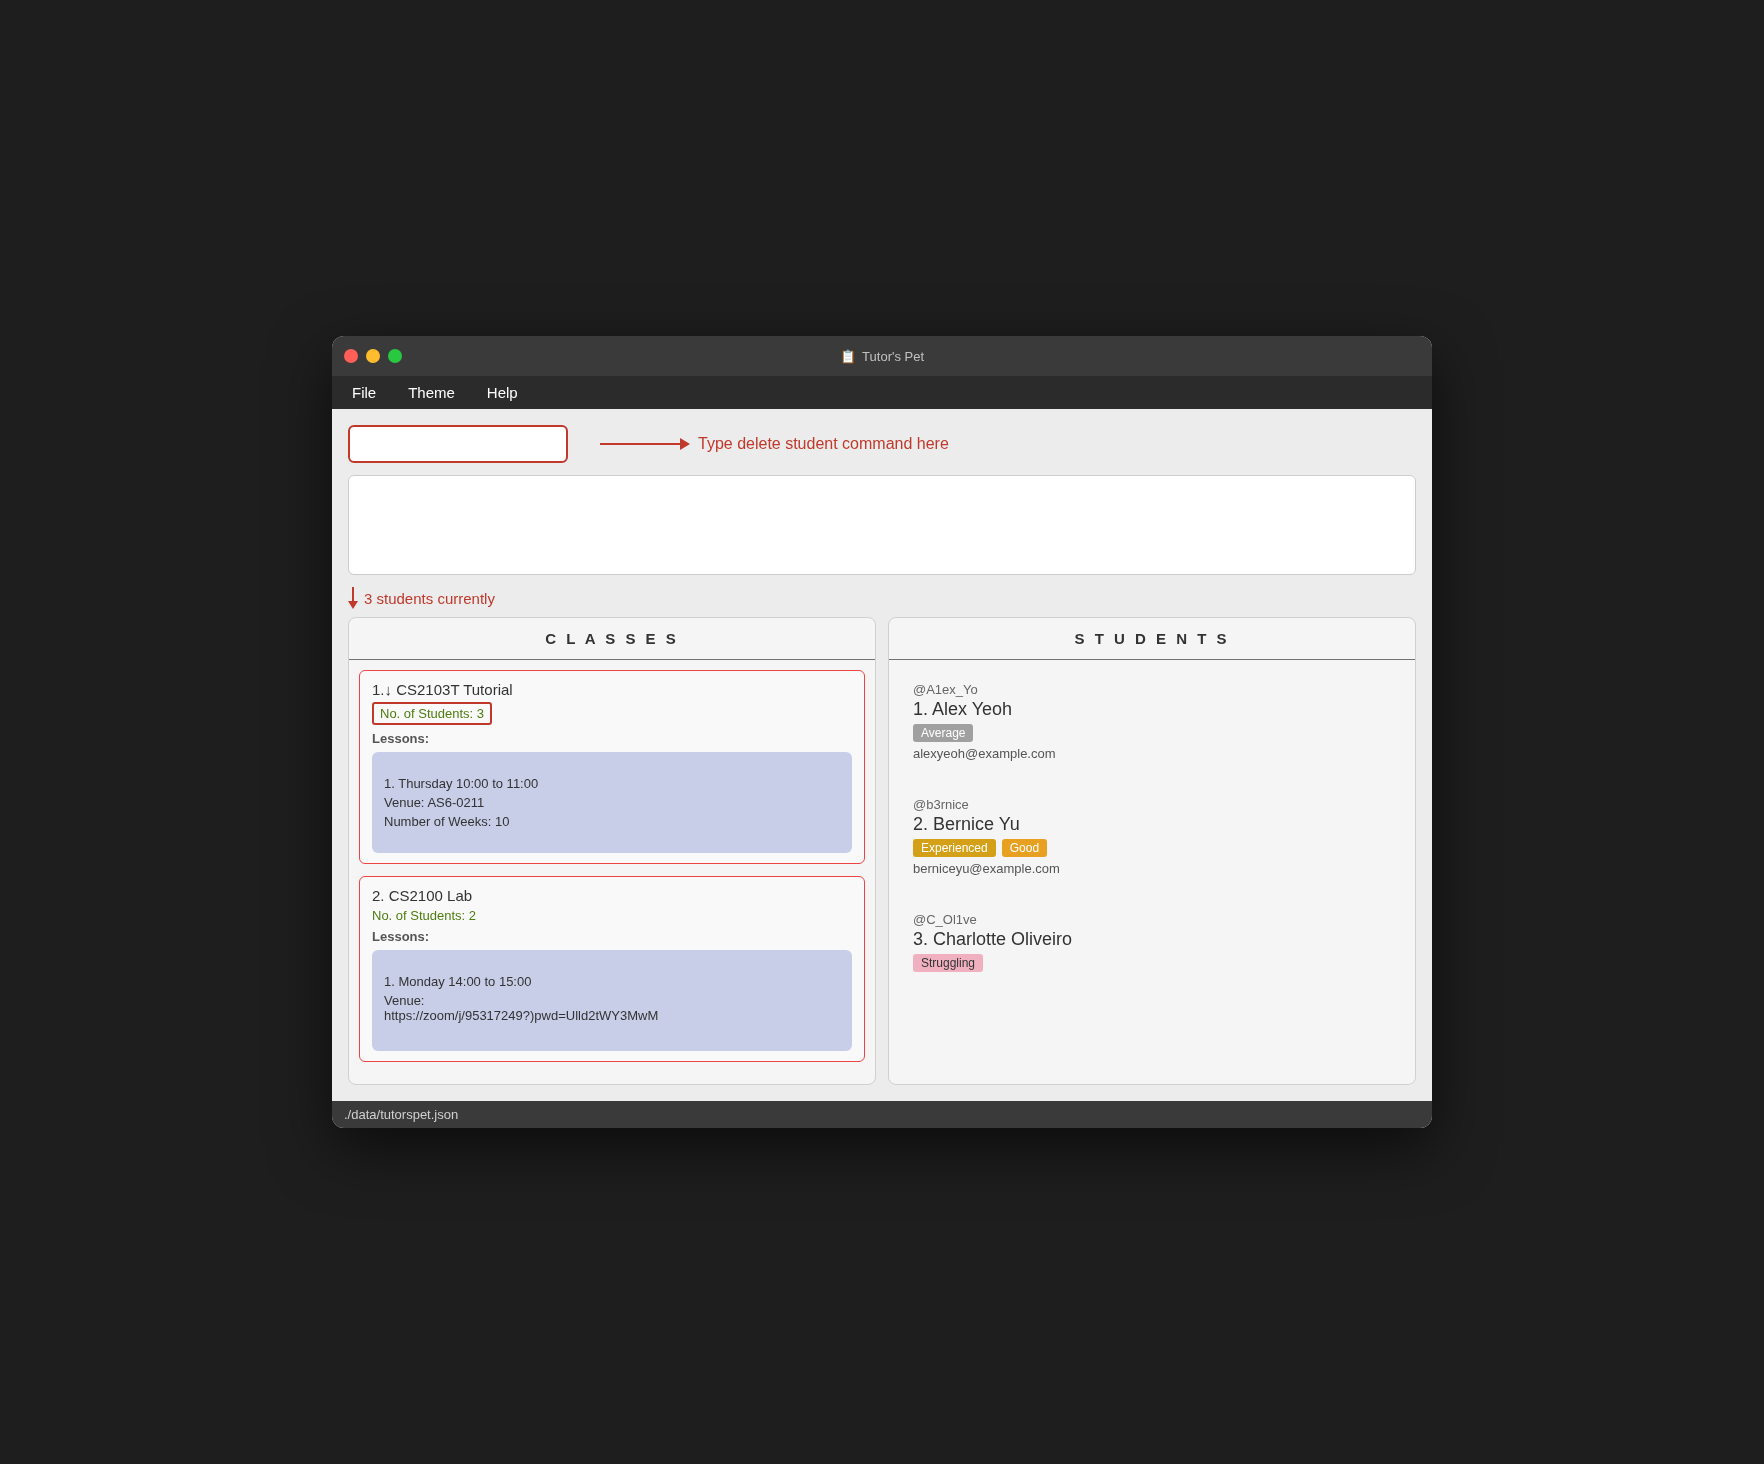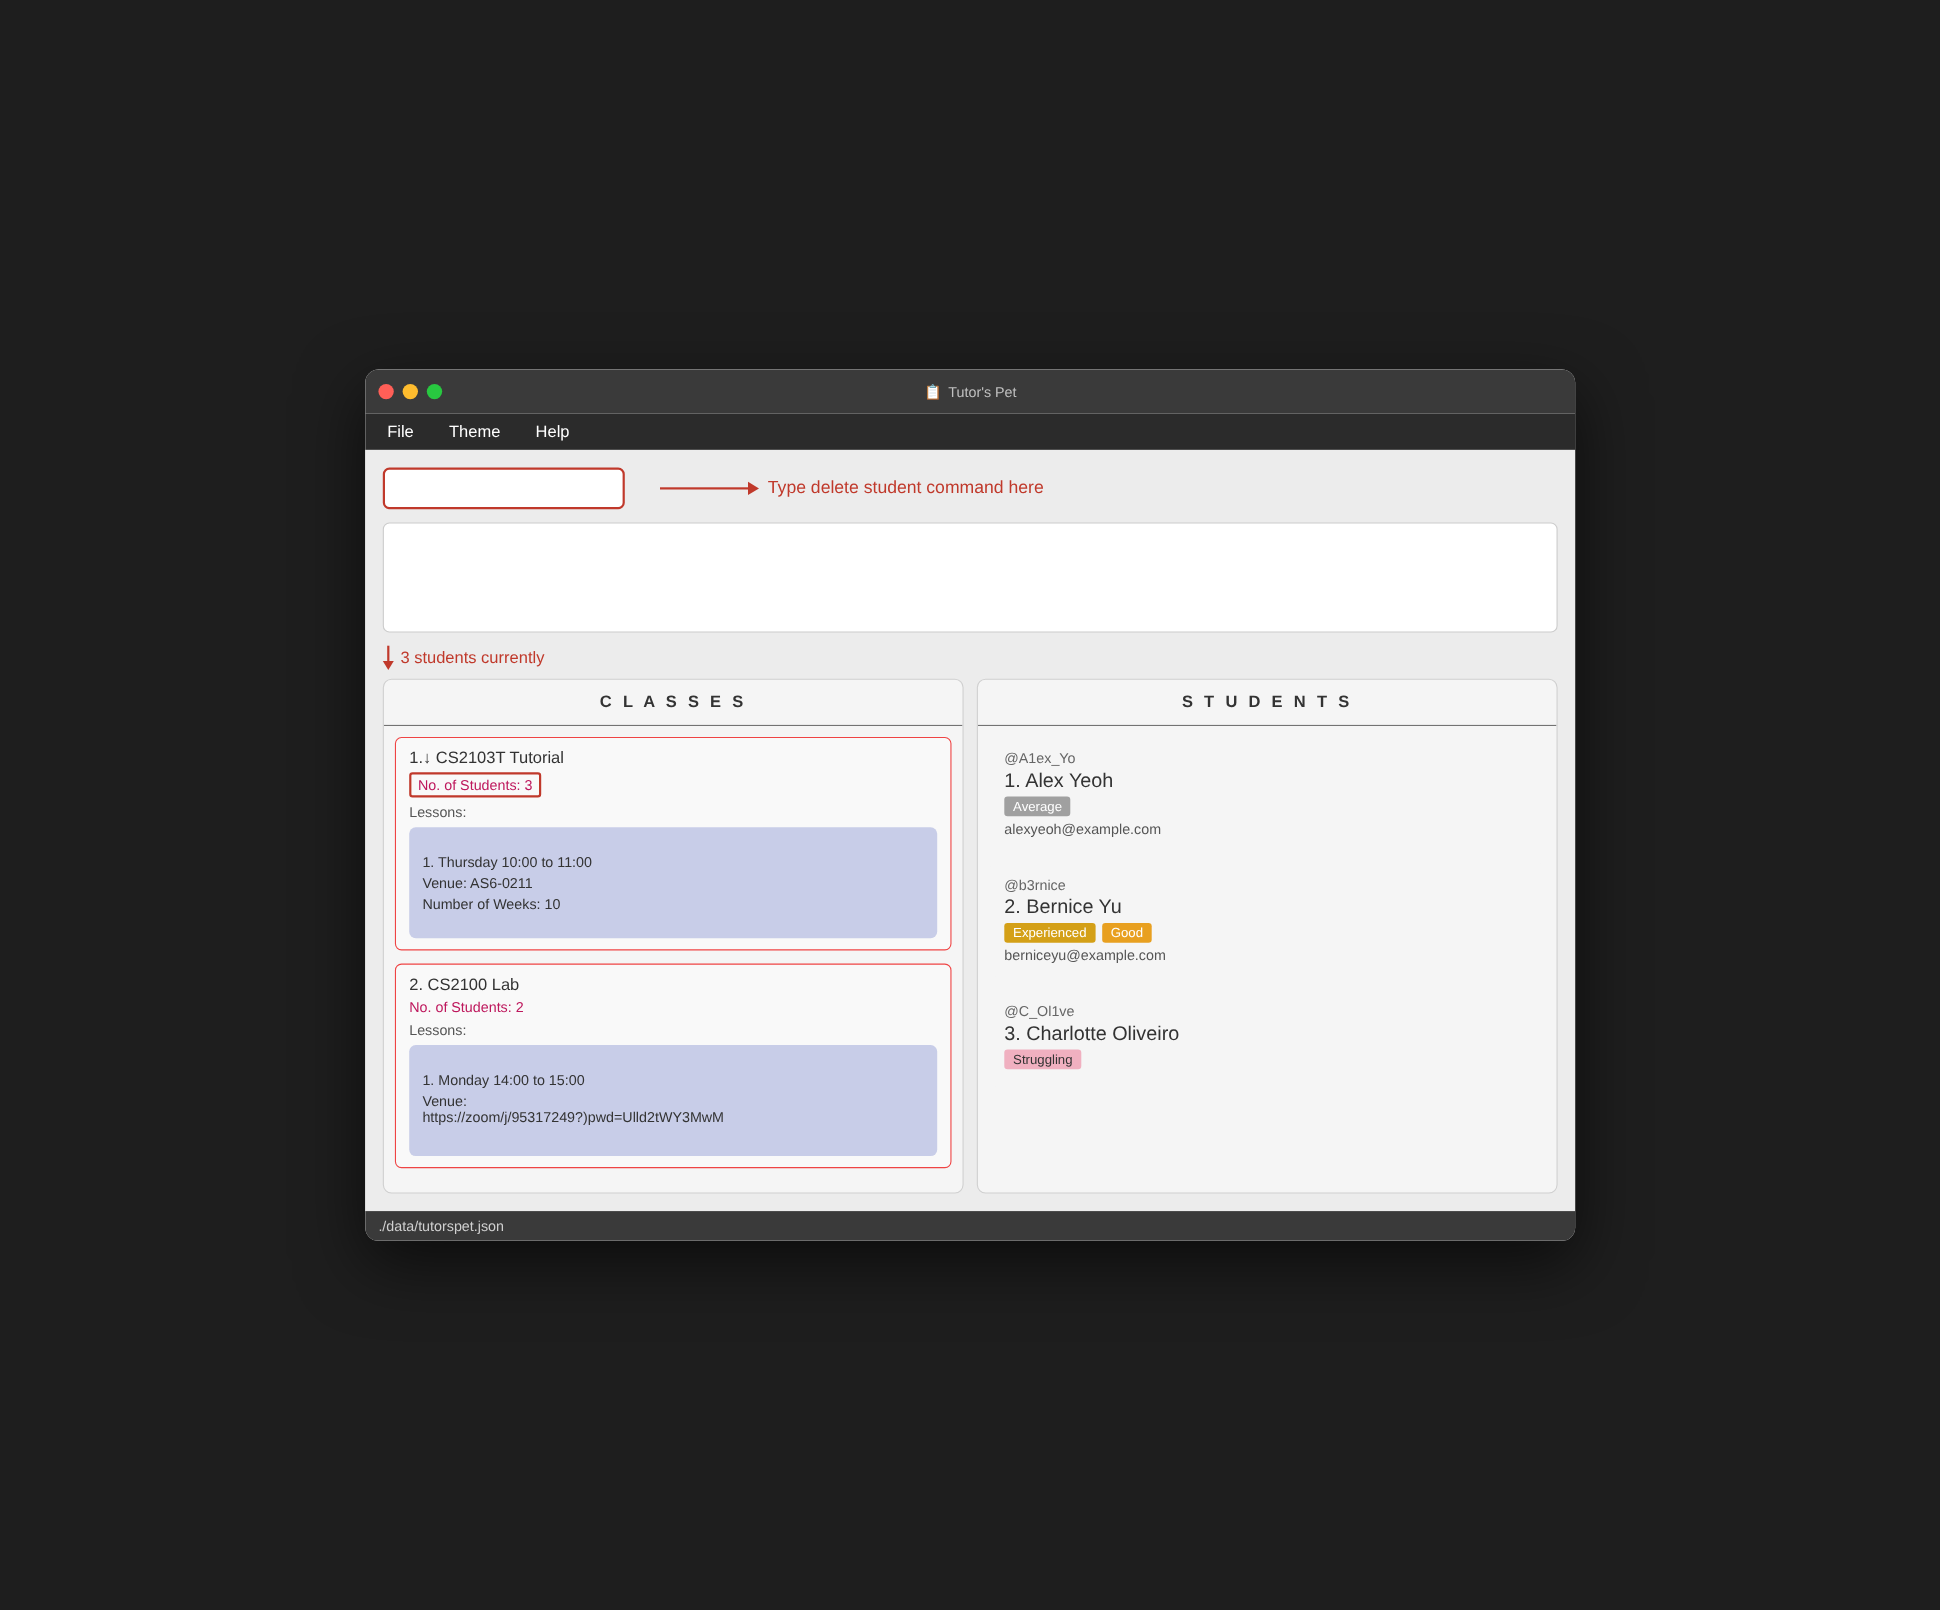--- a/index.html
+++ b/index.html
@@ -173,33 +173,34 @@
       margin-bottom: 12px;
     }
     .class-title {
       font-size: 15px;
       font-weight: 500;
       color: #333;
       margin-bottom: 4px;
     }
     .student-count {
       font-size: 13px;
-      color: #be185d;
+      color: #4d7c0f;
       margin-bottom: 6px;
     }
     .student-count.highlighted {
       border: 2px solid #c0392b;
       padding: 2px 6px;
       border-radius: 3px;
       display: inline-block;
     }
     .lessons-label {
       font-size: 13px;
       color: #555;
       margin-bottom: 6px;
+      font-weight: bold;
     }
     .lesson-card {
       background: #c8cde8;
       border-radius: 6px;
       padding: 24px 12px;
       font-size: 13px;
       color: #333;
     }
     .lesson-time { margin-bottom: 4px; }
     .lesson-venue { margin-bottom: 4px; }

